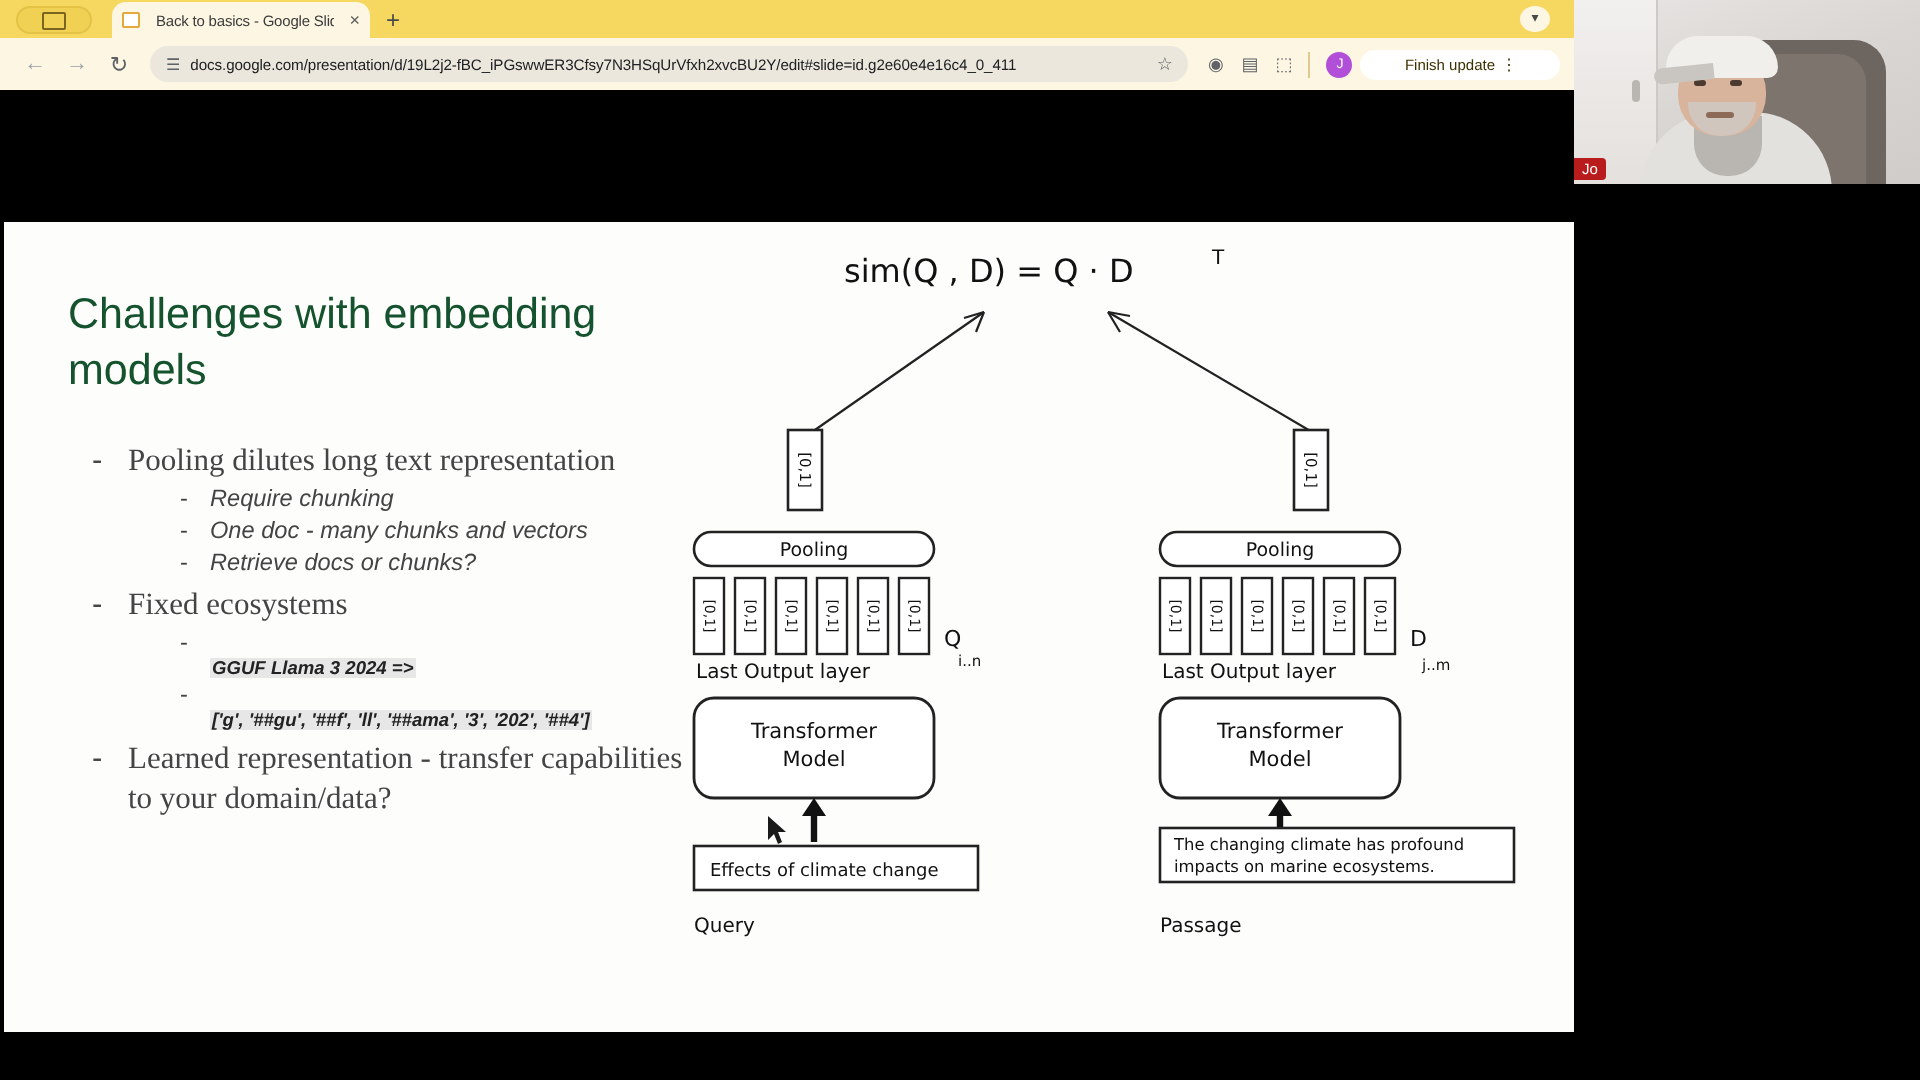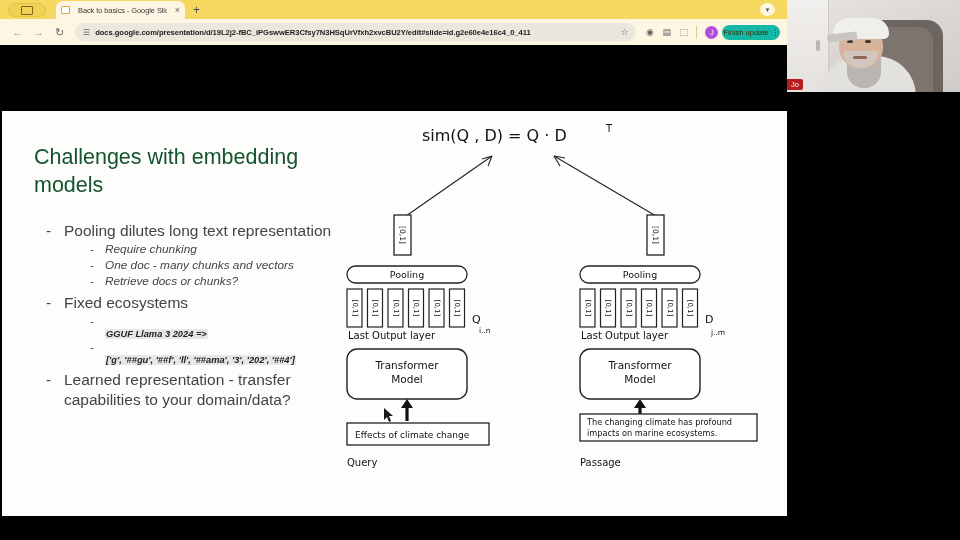--- a/index.html
+++ b/index.html
@@ -57,50 +57,50 @@
   }
   .navbtn.dim { color:#9aa0a6; }
   .omnibox {
     flex:1 1 auto; height:18px; margin:0 5px; border-radius:9px;
     background:#ebe7dc; display:flex; align-items:center; padding:0 8px; gap:6px;
     overflow:hidden;
   }
   .omni-lock { font-size:8px; color:#5f6368; flex:0 0 auto; letter-spacing:-1px;}
   .omni-url {
     font-size:7.6px; color:#202124; white-space:nowrap; overflow:hidden;
-    flex:1 1 auto; letter-spacing:-0.05px;font-weight:bold;
+    flex:1 1 auto; letter-spacing:-0.05px;
   }
   .omni-star { font-size:9px; color:#5f6368; flex:0 0 auto; }
   .tb-icon { width:17px; height:18px; display:flex; align-items:center; justify-content:center; font-size:9px; color:#5f6368; flex:0 0 auto; }
   .tb-divider { width:1px; height:13px; background:#e0c98d; margin:0 4px; flex:0 0 auto; }
   .avatar {
     width:13px; height:13px; border-radius:50%; background:#b14fd8;
     color:#fff; font-size:7px; display:flex; align-items:center; justify-content:center;
     flex:0 0 auto; margin:0 4px;
   }
   .finish-pill {
-    height:15px; border-radius:8px; background:#14b8a6;
-    display:flex; align-items:center; padding:0 1px; gap:3px; flex:0 0 auto;
+    height:15px; border-radius:8px; background:#ffffff;
+    display:flex; align-items:center; padding:0 22px; gap:3px; flex:0 0 auto;
     font-size:7.5px; color:#3c3000;
   }
   .kebab { font-size:8px; color:#3c3000; letter-spacing:-0.5px; }
 
   
   .stage { position:absolute; left:0; top:45px; width:787px; height:495px; background:#000; }
   .slide { position:absolute; left:2px; top:66px; width:785px; height:405px; background:#fdfdfc; }
 
   
   .slide-title {
     position:absolute; left:32px; top:33px; width:275px;
     font-size:21.5px; line-height:1.28; color:#14532d; font-weight:400;
   }
   .bullets { position:absolute; left:44px; top:110px; width:300px; color:#444; }
   .b1 { display:flex; gap:11px; font-size:15.5px; line-height:1.32; margin-bottom:1px; }
   .b1 .dash { flex:0 0 7px; }
-  .b1 .txt { flex:1 1 auto; }
+  .b1 .txt { flex:1 1 auto;font-family:Liberation Serif, serif; }
   .b2wrap { margin:1px 0 3px 44px; }
   .b2 { display:flex; gap:10px; font-size:11.8px; line-height:1.33; }
   .b2 .dash { flex:0 0 5px; }
   .b2 .txt { flex:1 1 auto;font-style:italic; }
   .b2 .hl { background:#e7e7e7; font-size:9.3px; font-weight:bold; color:#222; padding:0 1px; }
   .b2.code .txt { font-size:9.3px; font-weight:bold; color:#222;margin-top:14px; }
 
   
   .diagram { position:absolute; left:320px; top:0; width:445px; height:356px; }
   svg { display:block; }

